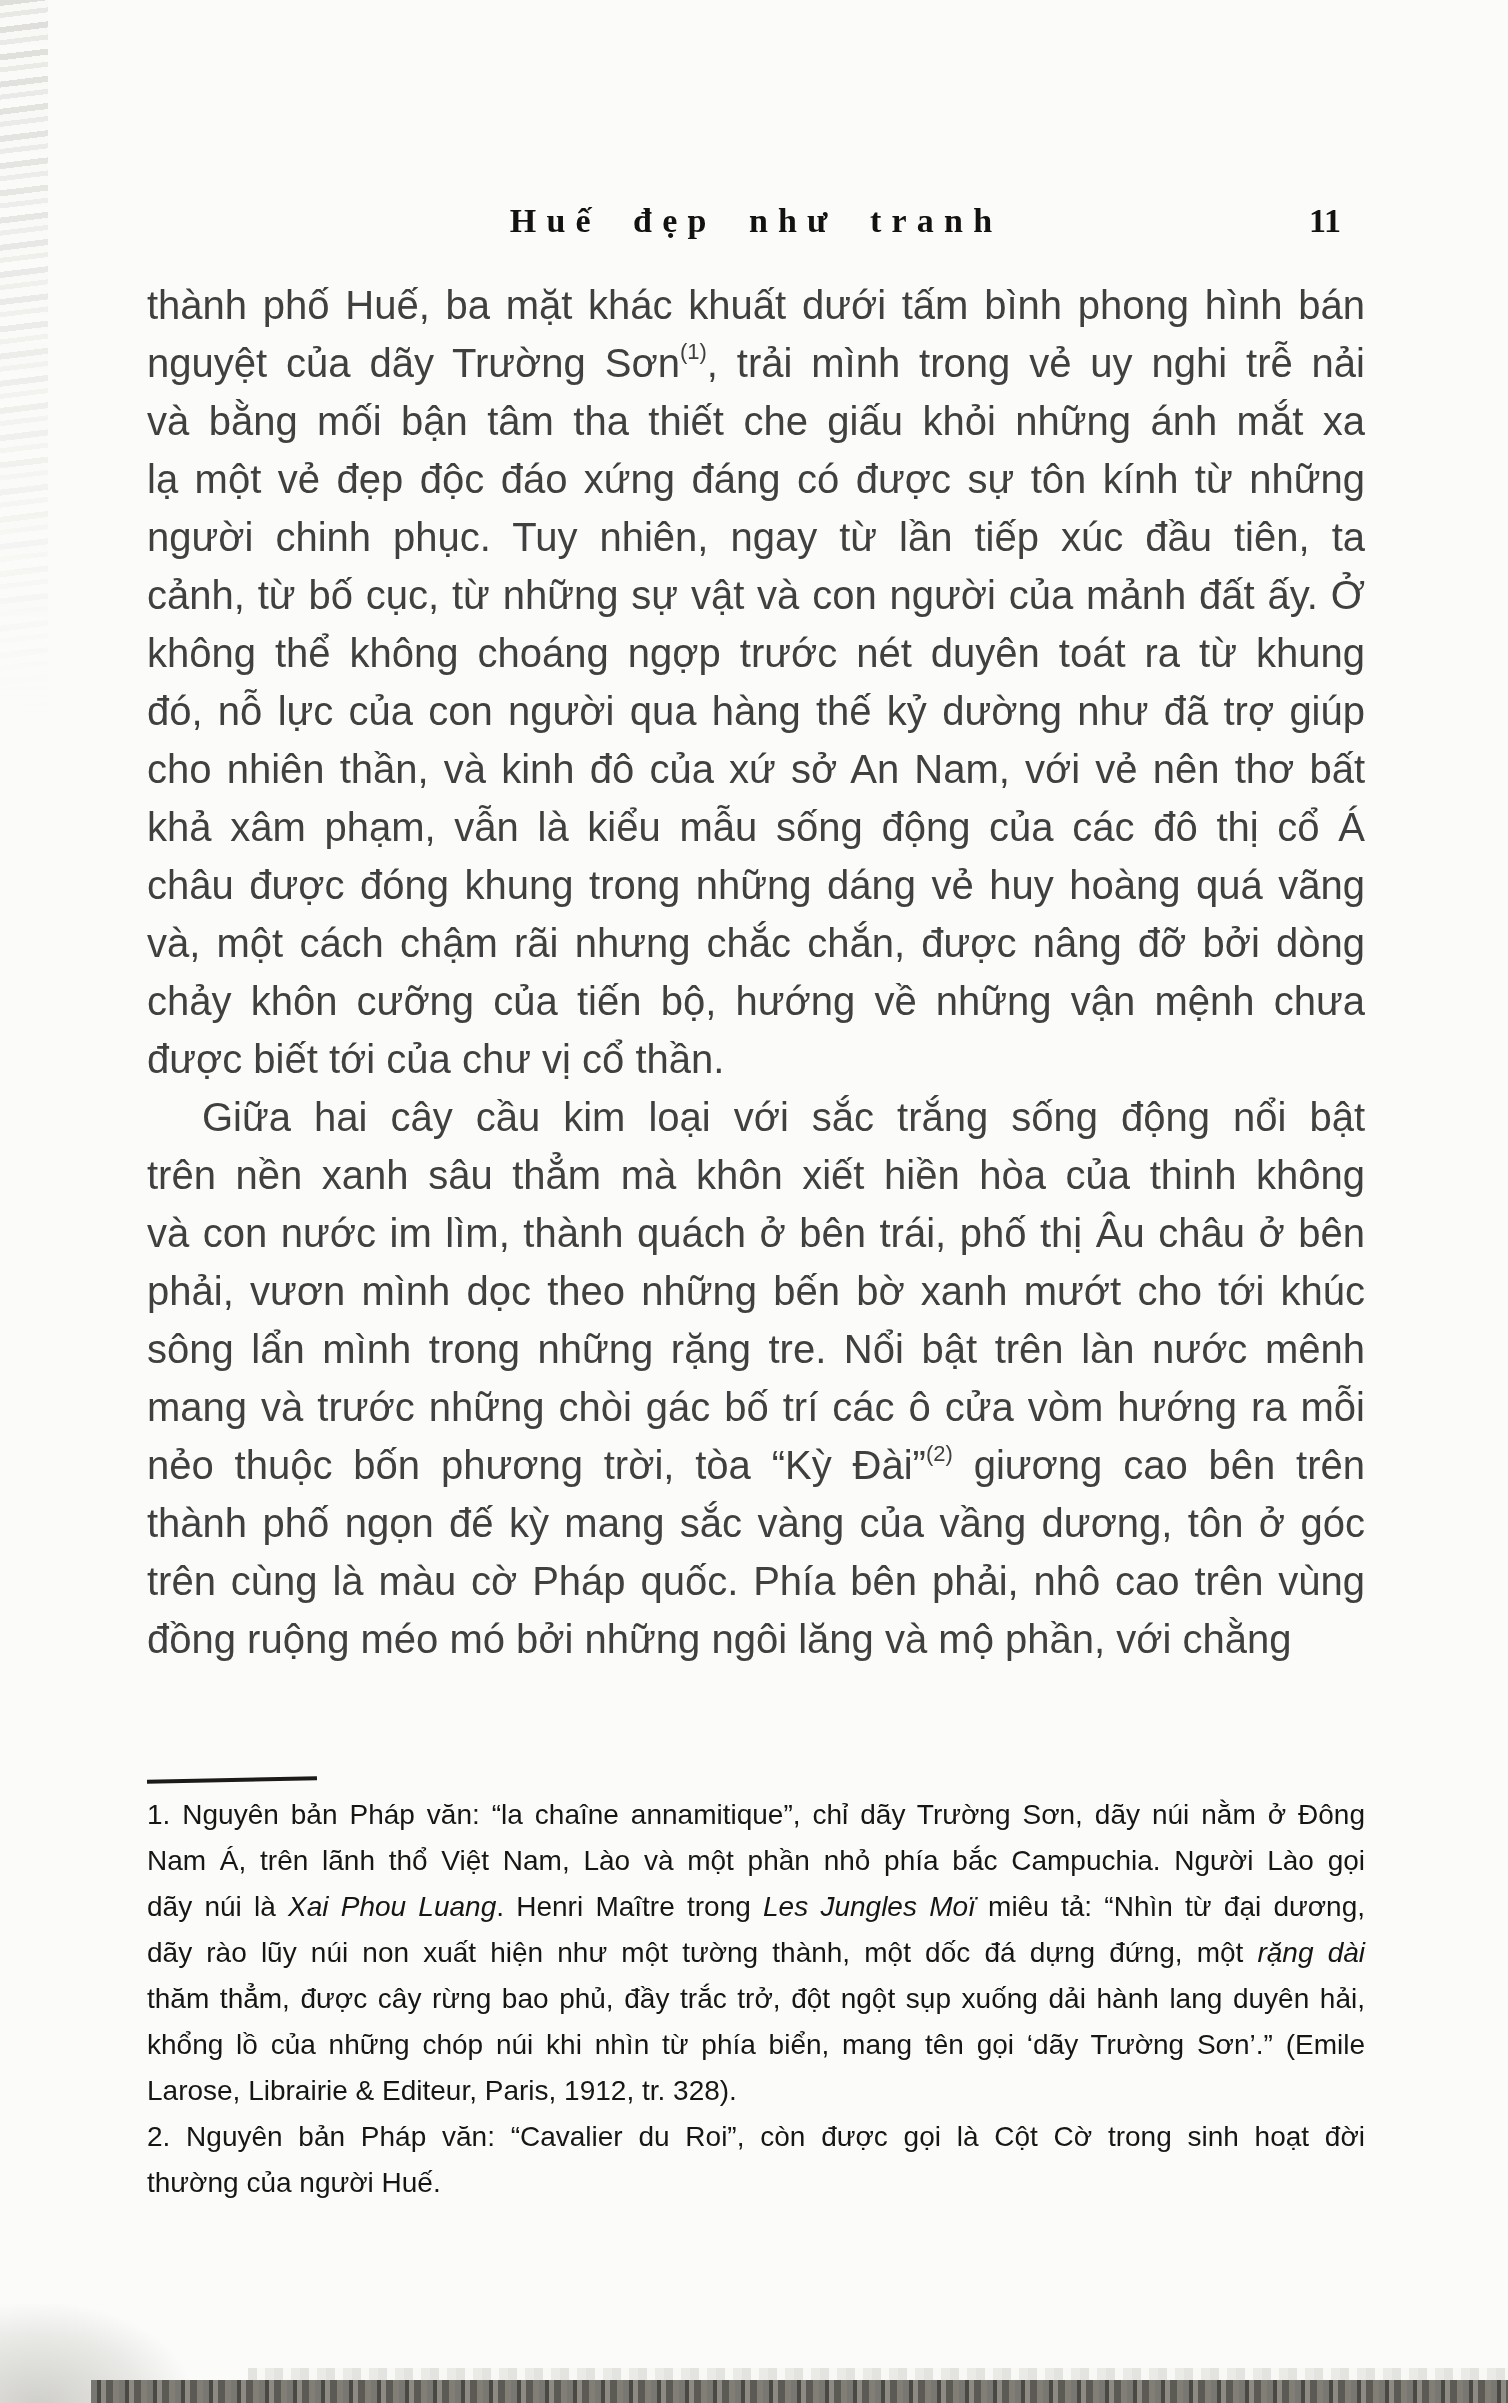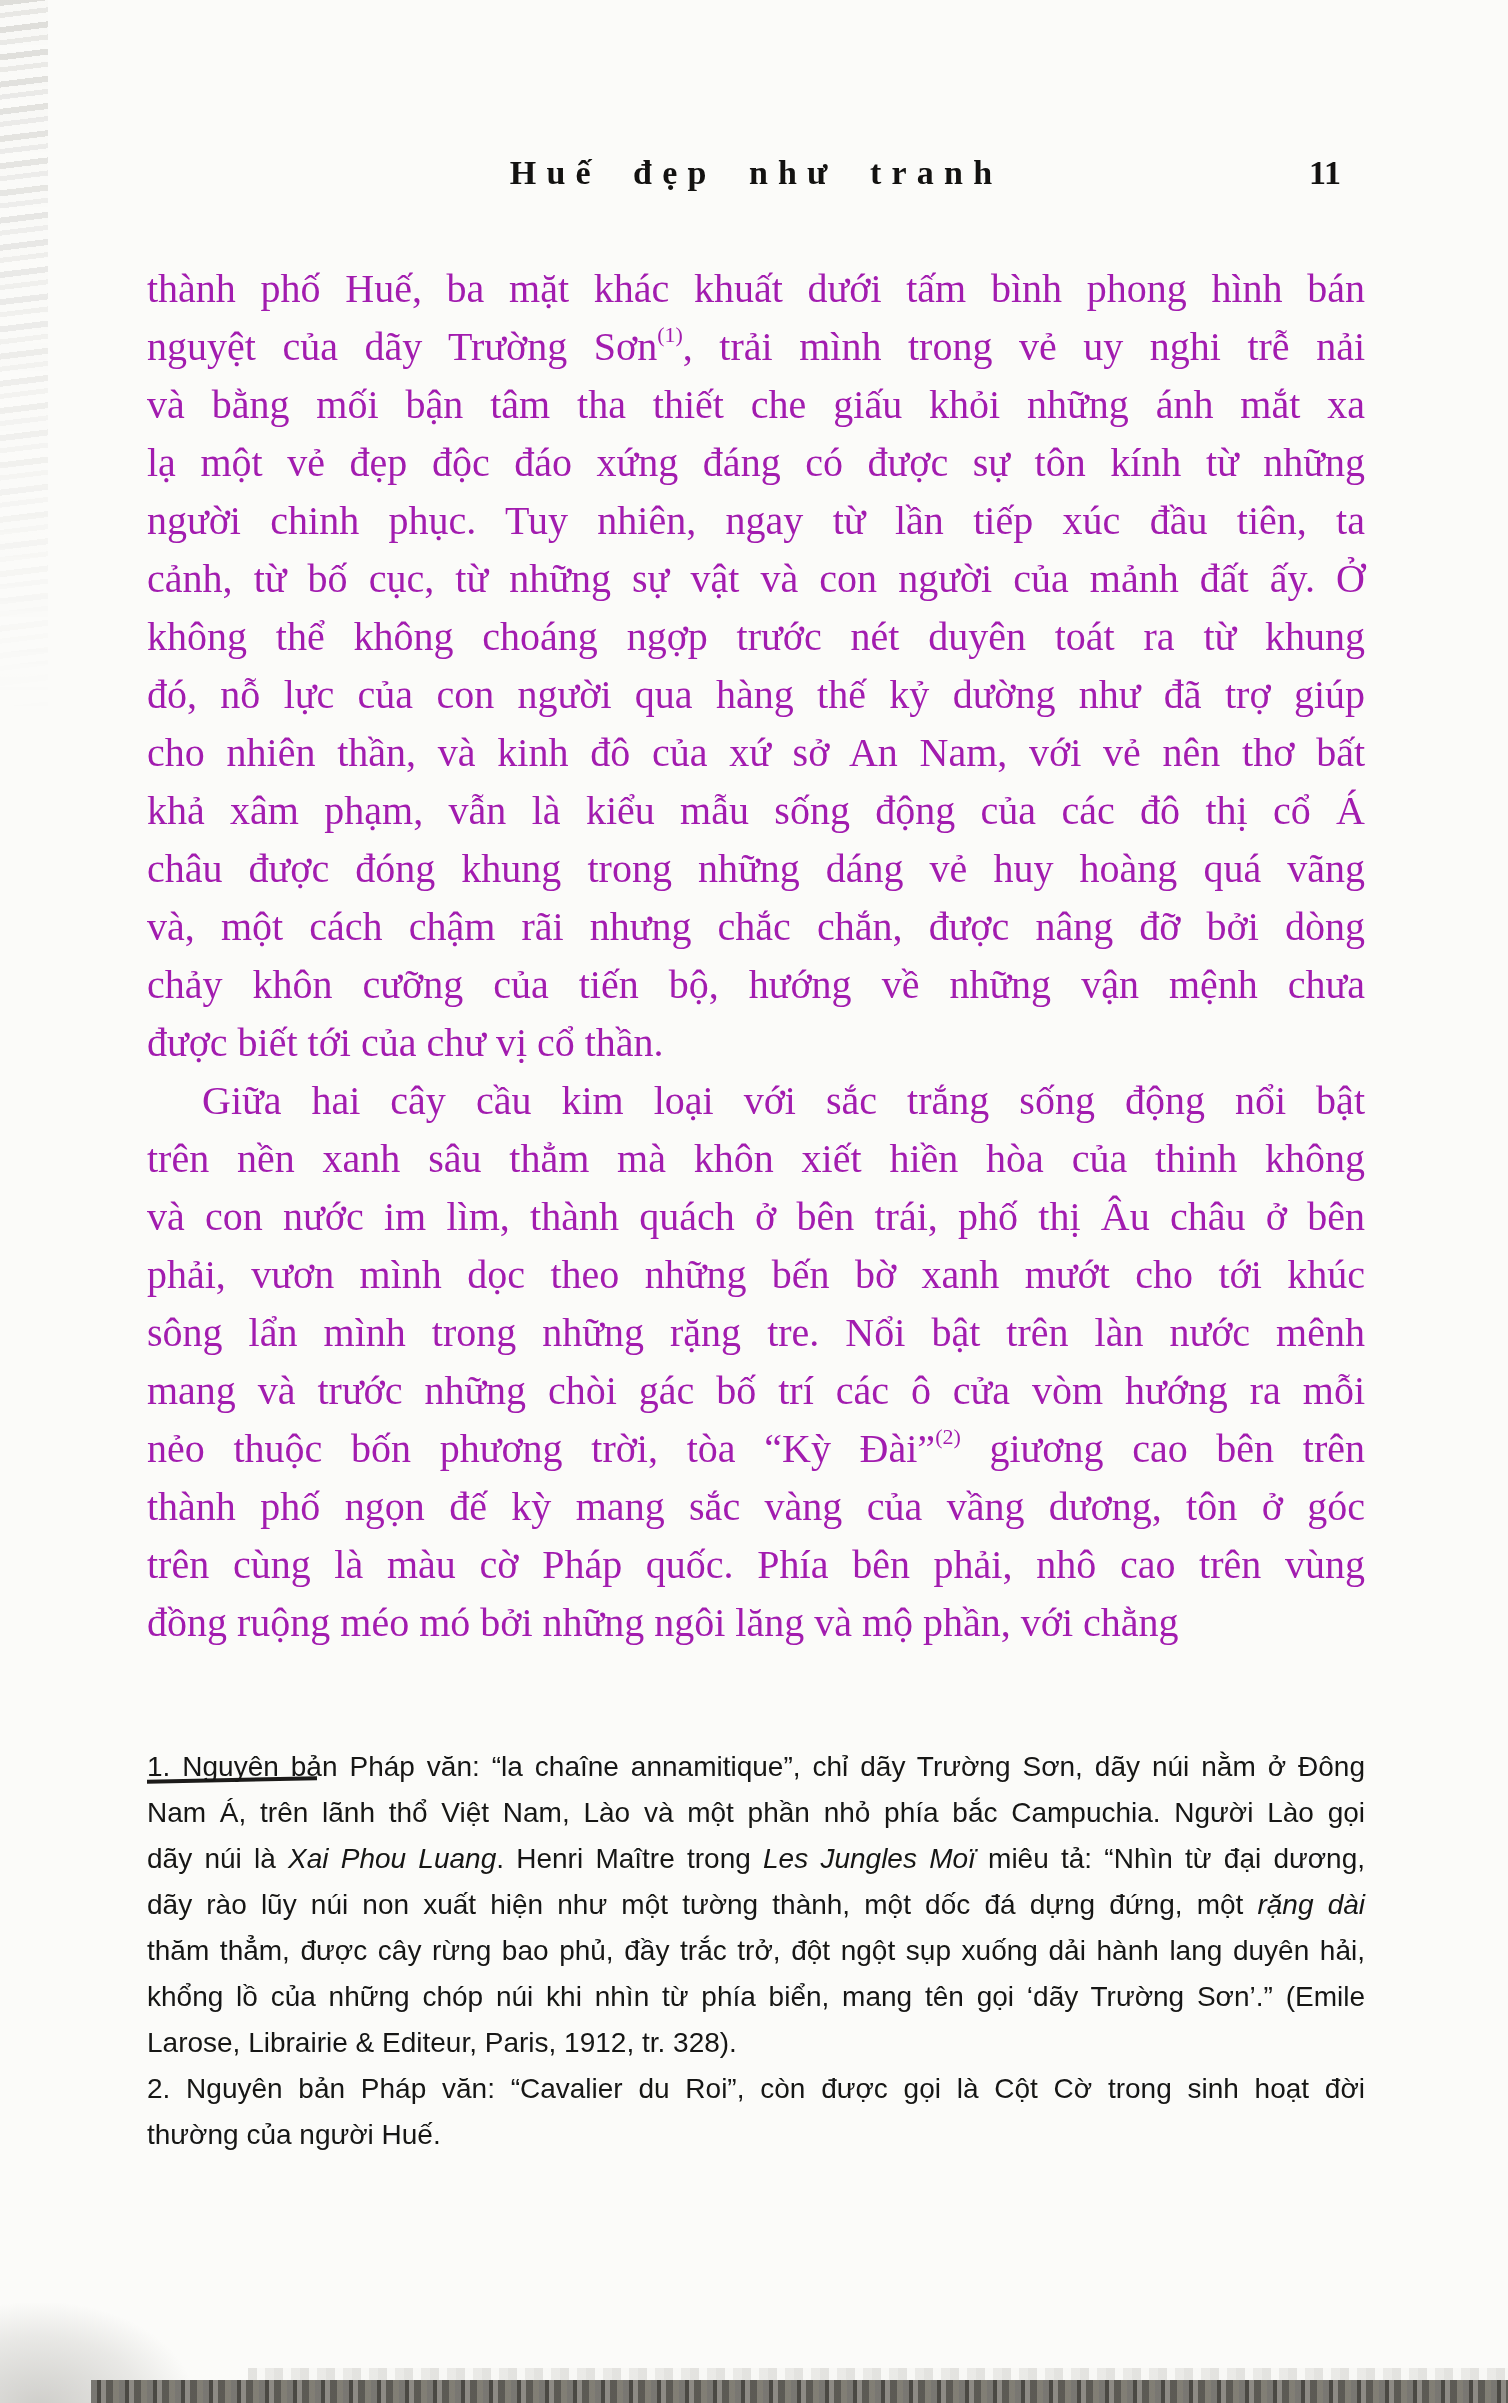--- a/index.html
+++ b/index.html
@@ -6,21 +6,21 @@
   html, body { margin: 0; padding: 0; }
   body { background: #e9e9e6; }
   .page {
     position: relative;
     width: 1509px;
     height: 2404px;
     background: #fbfbf9;
     overflow: hidden;
     color: #171615;
   }
-  .column { position: absolute; left: 147px; width: 1218px; }
+  .column { position: absolute; left: 147px; width: 1218px; margin-top: 48px; }
 
   
   .header { top: 154px; height: 48px; }
   .header-title {
     display: block;
     text-align: center;
     font-family: "Liberation Serif", serif;
     font-weight: 700;
     font-size: 34px;
     letter-spacing: 0.30em;
@@ -32,25 +32,25 @@
     right: 24px;
     top: 0;
     font-family: "Liberation Serif", serif;
     font-weight: 700;
     font-size: 34px;
     color: #131211;
   }
 
   
   .body-text {
-    top: 260px;
-    font-family: Liberation Serif, serif;
+    top: 228px;
+    font-family: Liberation Sans, sans-serif;
     font-size: 40px;
     line-height: 58px;
-    color: #a21caf;
+    color: #404040;
   }
   .bline {
     height: 58px;
     text-align: justify;
     text-align-last: justify;
   }
   .bline.end { text-align-last: left; }
   .bline.indent { padding-left: 55px; }
   sup.fnref {
     font-size: 22px;

